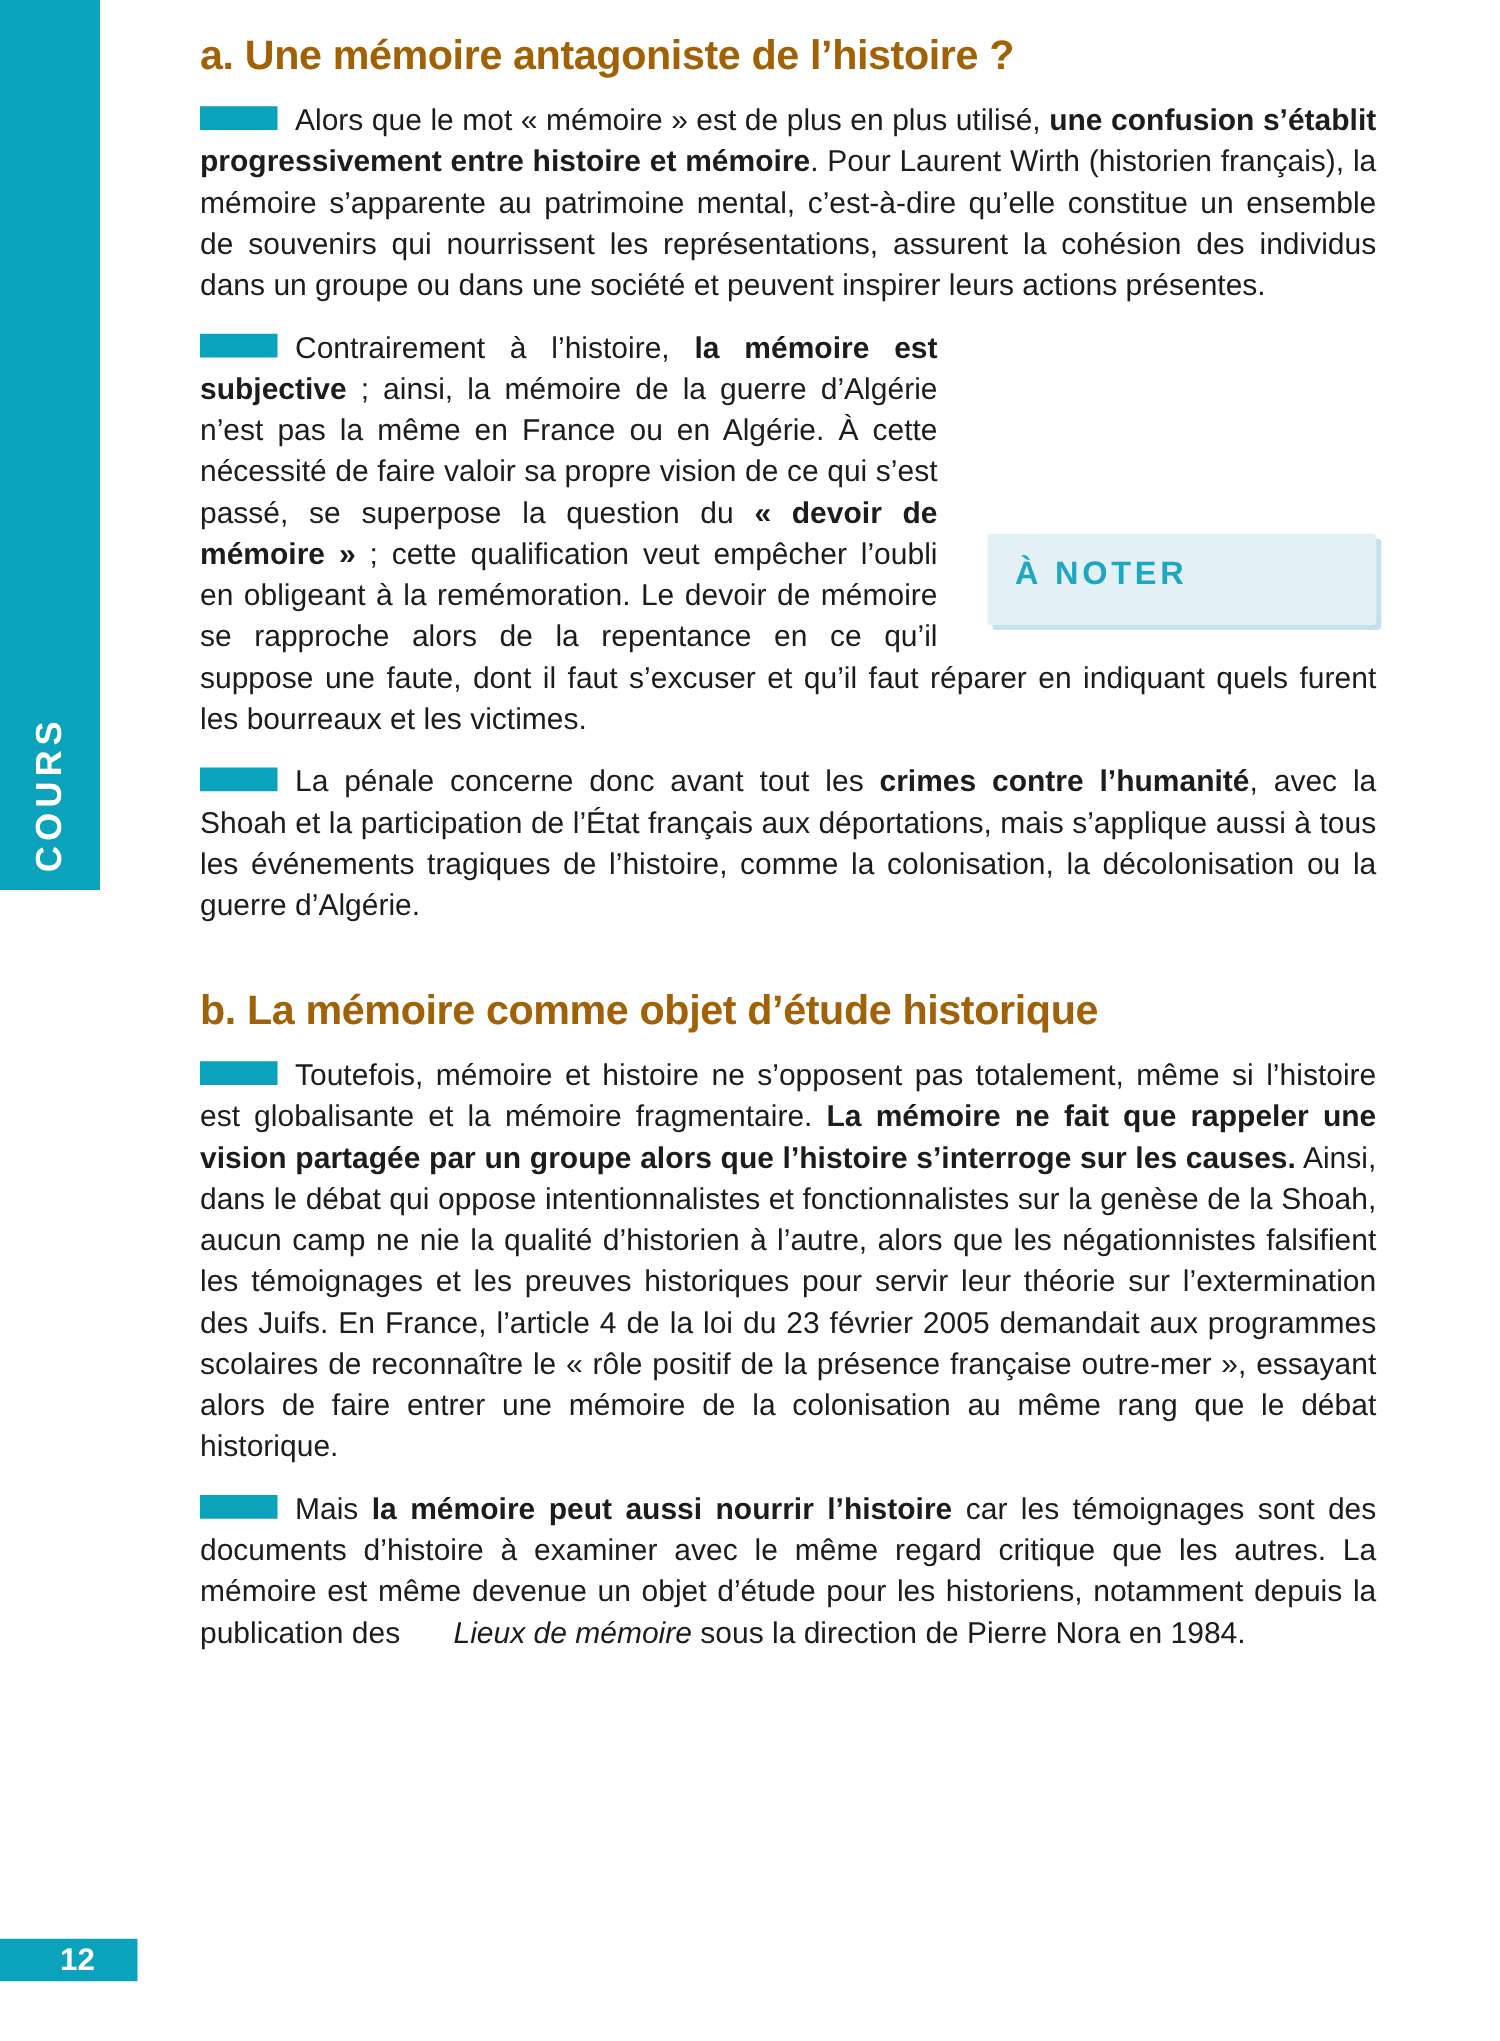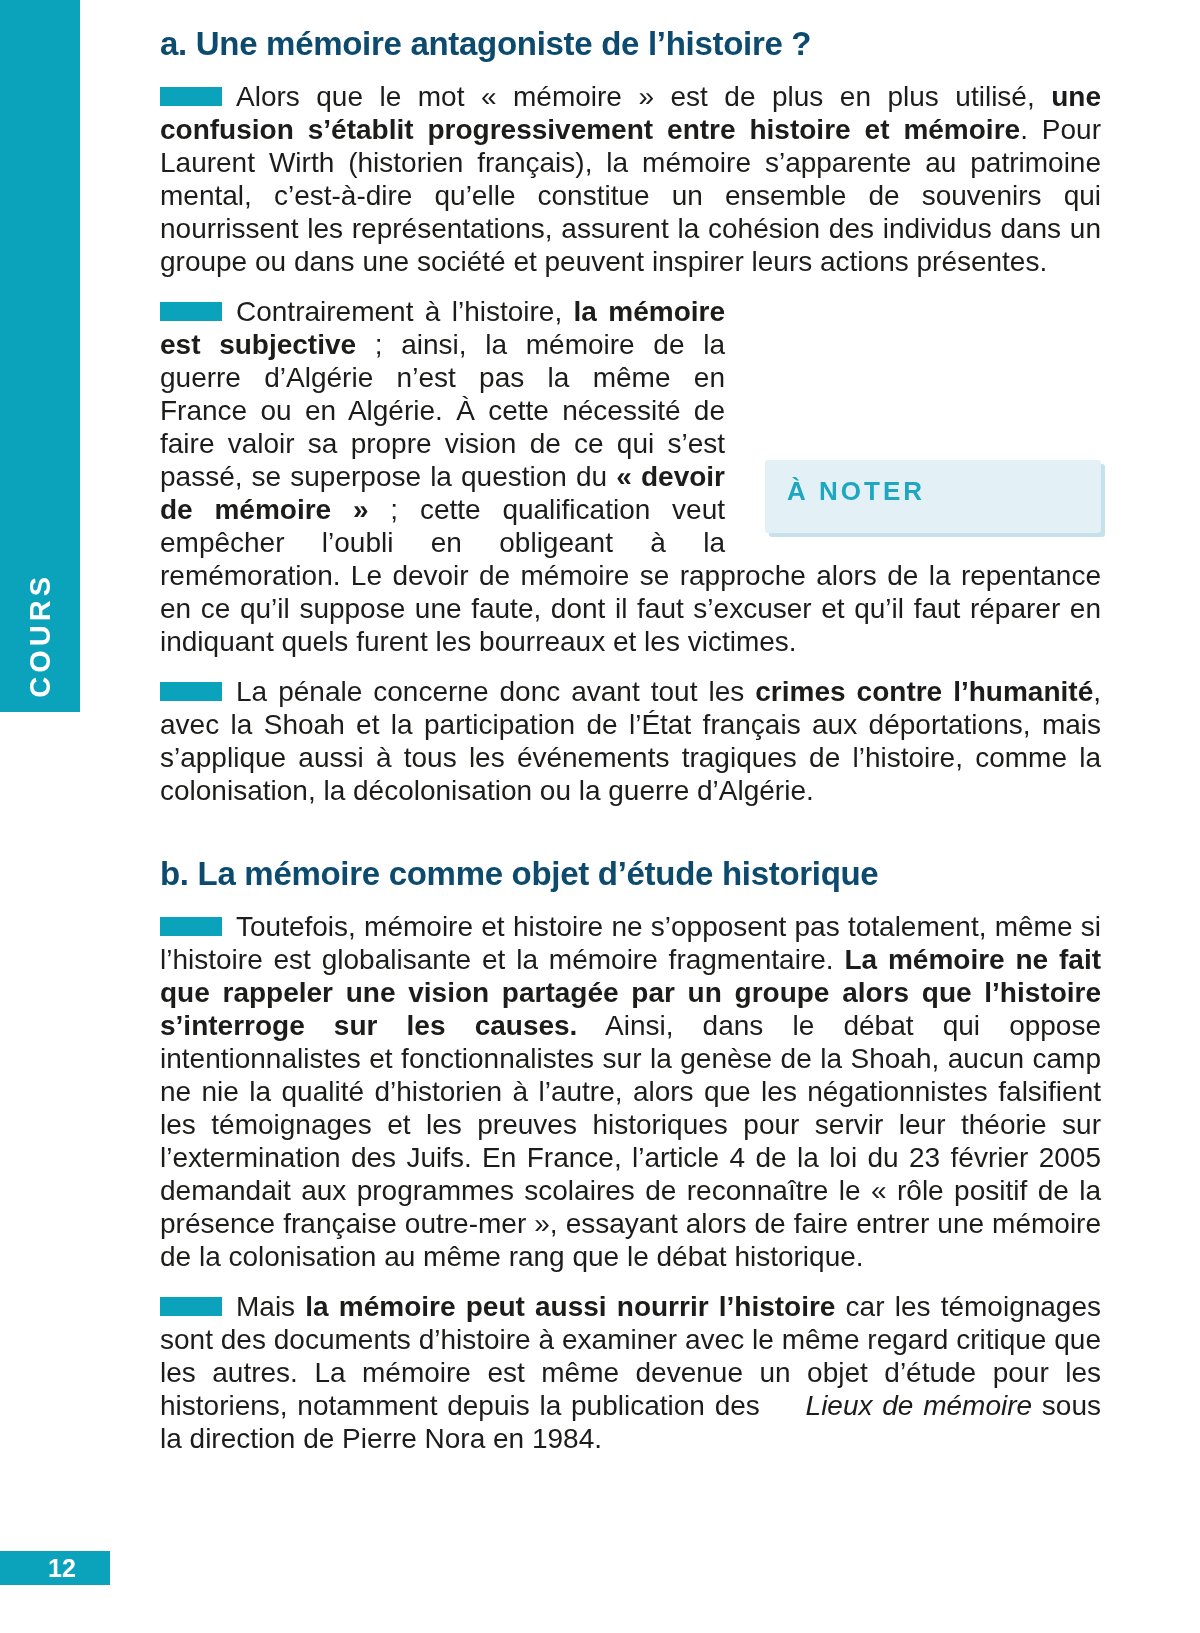--- a/index.html
+++ b/index.html
@@ -28,36 +28,36 @@
   .section-title{
     margin:100px 0 0 0;color:#21a6c4;font-size:43px;line-height:53px;
     font-weight:bold;letter-spacing:-0.5px;
   }
   .section-badge{
     display:inline-block;width:44px;height:48px;background:#0ba3bc;color:#ffffff;
     border-radius:9px;font-size:35px;line-height:48px;text-align:center;
     margin-right:15px;vertical-align:-5px;letter-spacing:0;
   }
   .subhead{
-    color:#0c4a6e;font-size:33px;font-weight:bold;line-height:40px;margin:24px 0 16px 0;
+    color:#a16207;font-size:33px;font-weight:bold;line-height:40px;margin:24px 0 16px 0;
     letter-spacing:-0.3px;
   }
   .subhead-b{margin-top:30px;}
   .para{
-    font-size:28px;line-height:33px;margin:0 0 17px 0;text-align:justify;
+    font-size:24px;line-height:33px;margin:0 0 17px 0;text-align:justify;
   }
   .bullet{
     display:inline-block;width:62px;height:19px;background:#0ba3bc;margin-right:14px;
   }
   .b{font-weight:bold;}
   .i{font-style:italic;margin-left:36px;}
   .wrapzone{display:flow-root;}
   
   .note{
-    float:right;width:336px;margin:165px 0 12px 40px;
+    float:right;width:311px;margin:165px 0 12px 40px;
     background:#e3f0f5;border-radius:3px;box-shadow:4px 4px 0 #c6e1ea;
     padding:16px 20px 18px 22px;box-sizing:border-box;
   }
   .note-label{
     color:#1fa6c0;font-weight:bold;font-size:26px;letter-spacing:3px;margin:0 0 8px 0;
   }
   .note-body{
     font-size:22px;line-height:29px;color:#24424e;text-align:left;
   }
 </style>

